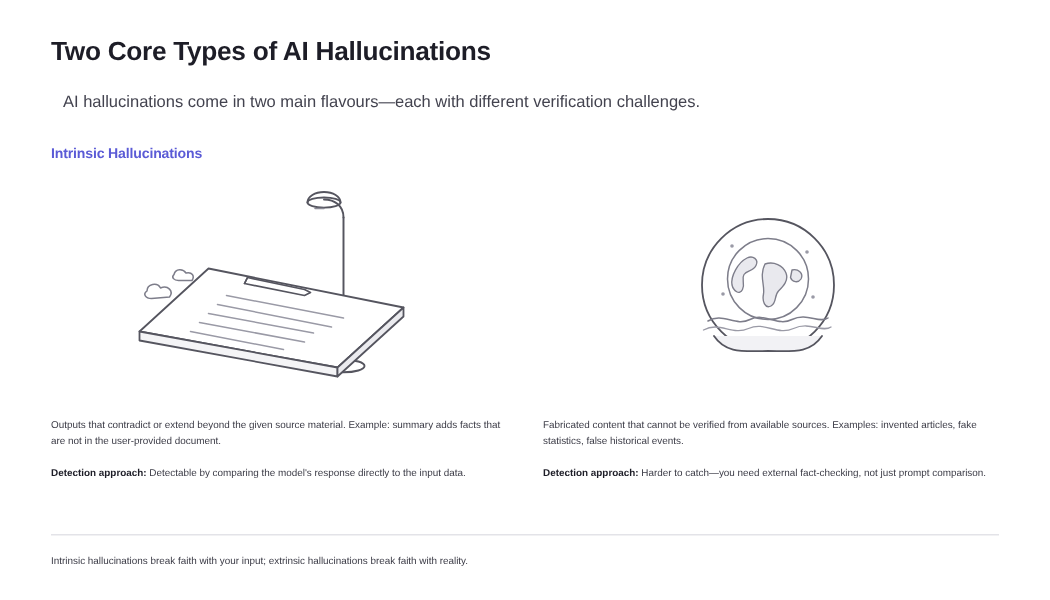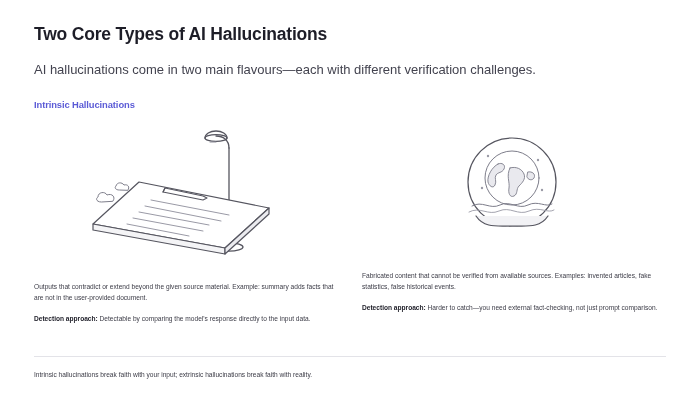--- a/index.html
+++ b/index.html
@@ -24,35 +24,36 @@
   }
   .title {
     font-size: 17.5px;
     font-weight: bold;
     letter-spacing: -0.2px;
     color: #1d1d27;
     margin: 4px 0 0 0;
     line-height: 1.2;
   }
   .subtitle {
-    font-size: 13px;
+    font-size: 11px;
     color: #43434f;
-    margin: 16px 0 0 0;
+    margin: 16px 0 0 8px;
     line-height: 1.4;
   }
   .columns {
     display: flex;
     flex-direction: row;
     margin-top: 20px;
     gap: 28px;
   }
   .column {
     width: 300px;
     display: flex;
     flex-direction: column;
+    justify-content: flex-end;
   }
   .col-heading {
     font-size: 9.4px;
     font-weight: bold;
     color: #5b5bd6;
     margin: 0 0 0 0;
     letter-spacing: -0.1px;
   }
   .illustration {
     height: 172px;

